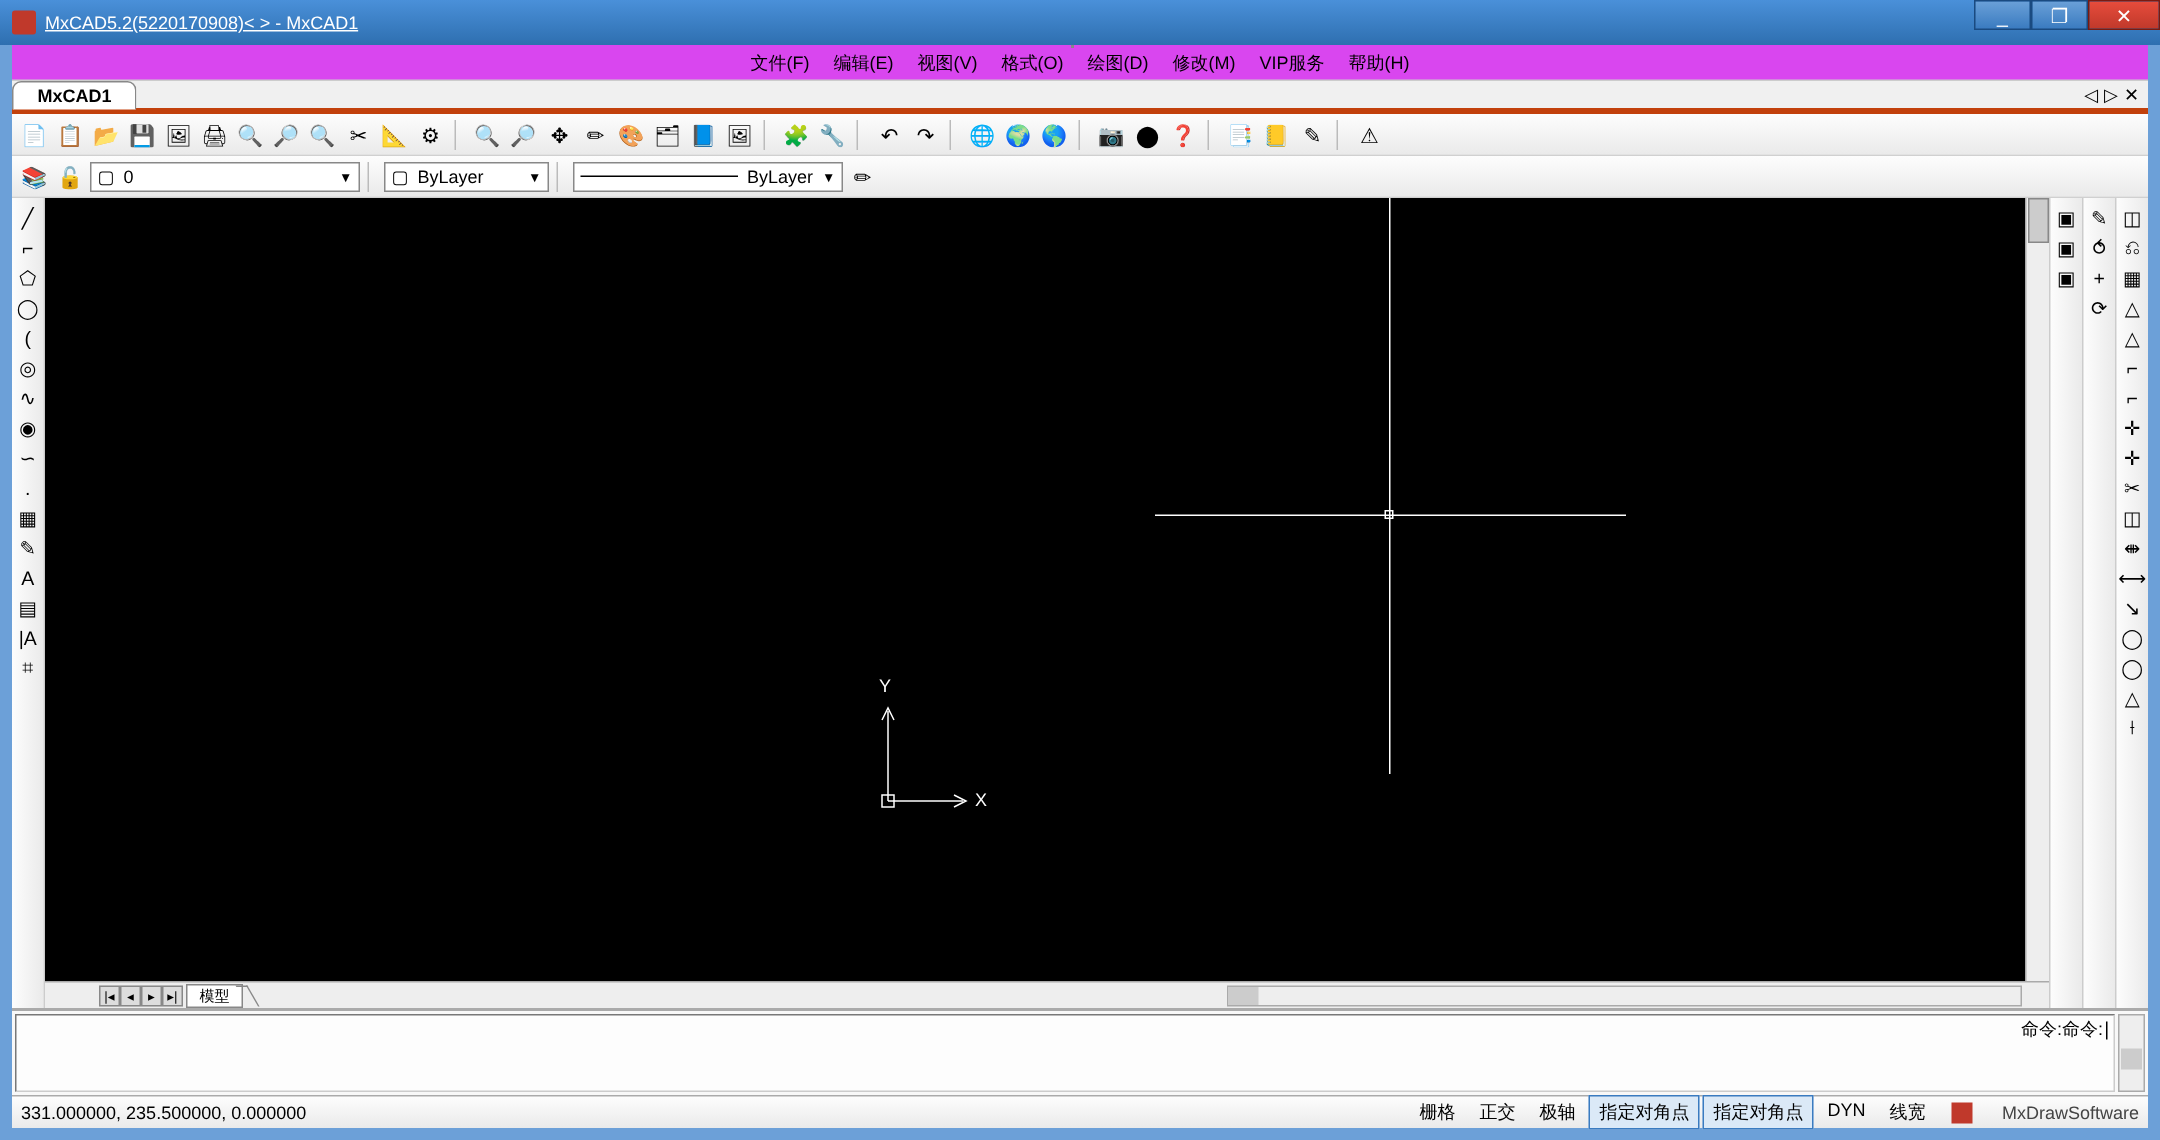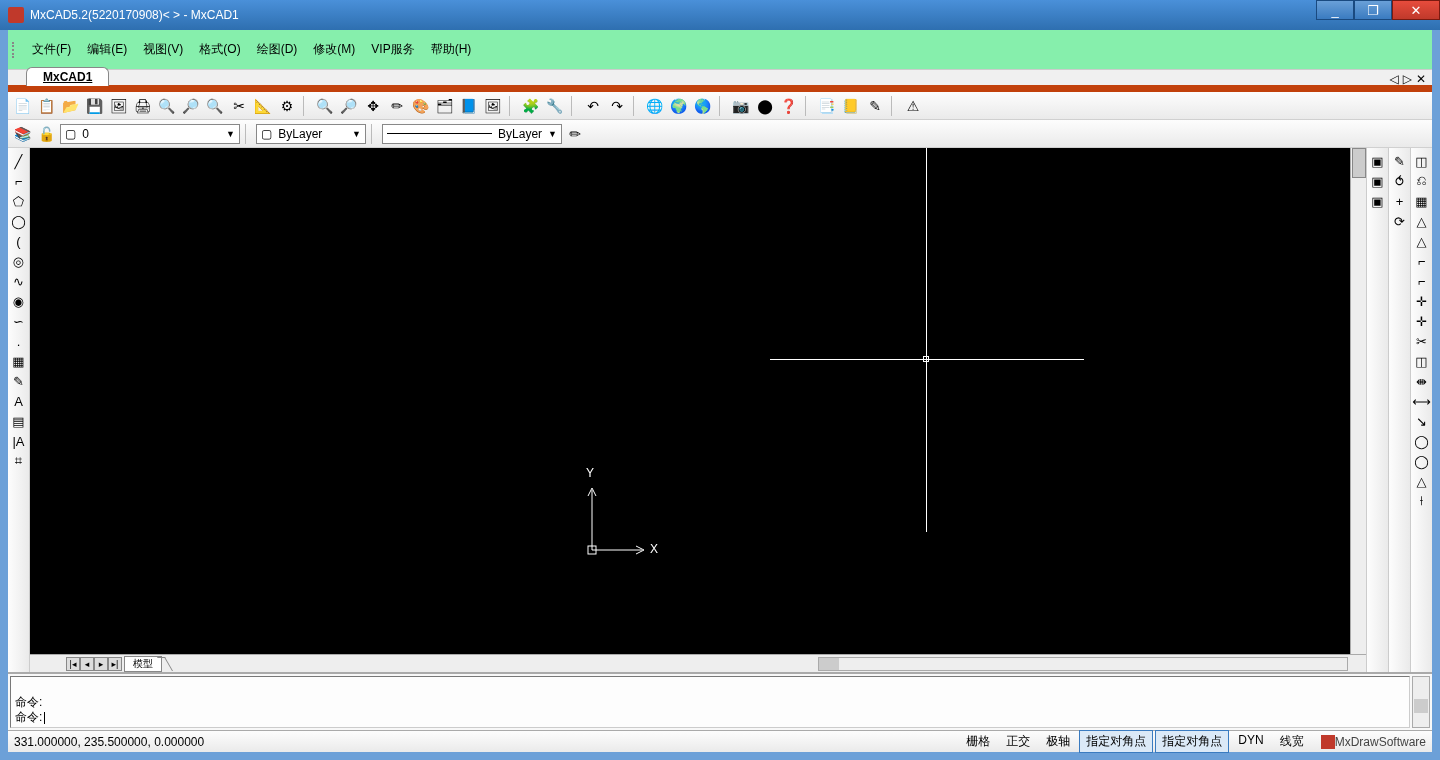--- a/index.html
+++ b/index.html
@@ -1,35 +1,35 @@
 <!DOCTYPE html>
 <html><head>
 <meta charset="utf-8">
 <style>
 * { margin: 0; padding: 0; box-sizing: border-box; font-family: "Microsoft YaHei", SimSun, sans-serif; font-size: 12px; }
 html, body { width: 1440px; height: 760px; overflow: hidden; background: #fff; }
 
 
 .titlebar { height: 30px; background: linear-gradient(to bottom, #4a90d9, #2e6fb0); display: flex; align-items: center; padding-left: 8px; color: #fff; }
 .titlebar .app-icon { width: 16px; height: 16px; background: #c0392b; margin-right: 6px; border-radius: 2px; }
-.title-text { flex: 1; font-size: 12px; }
+.title-text { flex: 1; font-size: 12px; text-decoration: underline; }
 .win-controls { display: flex; height: 100%; }
 .win-btn { width: 38px; height: 20px; display: flex; align-items: center; justify-content: center; background: linear-gradient(to bottom,#6aa0d8,#3a7bc0); border:1px solid #1a4a80; margin-top:0; color:#fff; font-size:13px; }
 .win-btn.close { background: linear-gradient(to bottom,#e74c3c,#c0392b); width:48px; border-color:#7a1a10; }
 
 
 .client-frame { border-left:8px solid #6ca0d8; border-right:8px solid #6ca0d8; border-bottom:8px solid #6ca0d8; height: 730px; background:#fff; display:flex; flex-direction:column; }
 
 
-.menubar { height: 40px; display:flex; align-items:center; padding:0 4px; border-bottom:1px solid #ccc; background:#86efac; }
+.menubar { height: 24px; display:flex; align-items:center; padding:0 4px; border-bottom:1px solid #ccc; background:#d946ef;flex-direction:column; }
 .menubar .grip { width:6px; height:16px; border-left:2px dotted #888; margin-right:6px; }
 .menu-item { padding:2px 8px; cursor:default; }
 
 
-.doctab-row { height: 22px; display:flex; align-items:flex-end; padding-left:18px; background:#f0f0f0; border-bottom:7px solid #c2410c; position:relative;text-decoration:underline;}
+.doctab-row { height: 22px; display:flex; align-items:flex-end; background:#f0f0f0; border-bottom:4px solid #c2410c; position:relative;}
 .doctab { background:#fff; border:1px solid #888; border-bottom:none; border-radius:6px 6px 0 0; padding:2px 16px; font-weight:bold; position:relative; top:1px;}
 .doctab-nav { position:absolute; right:6px; top:2px; display:flex; gap:4px; font-family:monospace;}
 .doctab-nav span { cursor:pointer; }
 
 
 .toolbar { height: 28px; display:flex; align-items:center; padding:0 4px; border-bottom:1px solid #d0d0d0; background:linear-gradient(to bottom,#fdfdfd,#eaeaea); gap:2px;}
 .tbtn { width:22px; height:22px; display:flex; align-items:center; justify-content:center; border:1px solid transparent; border-radius:2px; font-size:14px;}
 .tsep { width:6px; height:20px; border-left:1px solid #bbb; margin:0 3px; }
 .dropdown { height:20px; border:1px solid #888; background:#fff; display:flex; align-items:center; padding:0 4px; gap:6px; min-width:0;}
 .dropdown .dd-arrow { margin-left:auto; font-size:9px;}
@@ -51,33 +51,33 @@
 
 .model-tabs { height:18px; background:#eee; display:flex; align-items:center; border-top:1px solid #aaa; position:relative;}
 .model-tabs .nav { display:flex; gap:0; margin-left:36px;}
 .model-tabs .nav span{ width:14px; text-align:center; border:1px solid #888; background:#ddd; font-size:9px; line-height:12px;}
 .model-tabs .tab { border:1px solid #888; padding:0 8px; background:#fff; margin-left:2px; font-size:10px;}
 .model-tabs .hscroll { position:absolute; right:18px; width:530px; height:14px; top:2px; background:#eee; border:1px solid #aaa;}
 .model-tabs .hscroll .thumb{position:absolute; left:0; width:20px; height:12px; background:#ccc;}
 
 
 .cmdarea { height:58px; border-top:2px solid #aaa; display:flex; background:#f8f8f8;}
-.cmd-text { flex:1; background:#fdfdfd; border:1px inset #ccc; margin:2px; padding:2px 4px; font-size:12px; overflow:hidden; display:flex; flex-direction:column; justify-content:flex-end;}
+.cmd-text { flex:1; background:#fdfdfd; border:1px inset #ccc; margin:2px; padding:2px 4px; font-size:12px; overflow:hidden; display:flex; flex-direction:row; justify-content:flex-end;}
 .cmd-line { white-space:pre; line-height:15px;}
 .cmd-cursor { display:inline-block; width:1px; height:12px; background:#000; vertical-align:middle; margin-left:2px;}
 .cmd-scroll { width:18px; background:#eee; border:1px solid #aaa; margin:2px 2px 2px 0; position:relative;}
 .cmd-scroll .thumb{position:absolute; bottom:14px; left:1px; width:14px; height:14px; background:#ccc;}
 
 
 .statusbar { height:22px; border-top:1px solid #aaa; background:linear-gradient(to bottom,#fdfdfd,#eaeaea); display:flex; align-items:center; padding:0 6px; gap:0;}
 .coords { flex:0 0 auto; padding-right:20px;}
 .status-spacer { flex:1; }
 .status-toggle { padding:2px 6px; border:1px solid transparent; margin-left:2px;}
 .status-toggle.active { border:1px solid #3a7bc0; background:#dbe9f7;}
-.brand { display:flex; align-items:center; gap:0; margin-left:10px; color:#444;}
+.brand { display:flex; align-items:center; gap:20px; margin-left:10px; color:#444;}
 .brand .logo { width:14px; height:14px; background:#c0392b;}
 </style>
 </head>
 <body>
 
 <div class="titlebar">
   <div class="app-icon"></div>
   <div class="title-text">MxCAD5.2(5220170908)&lt; &gt; - MxCAD1</div>
   <div class="win-controls">
     <div class="win-btn">_</div>

